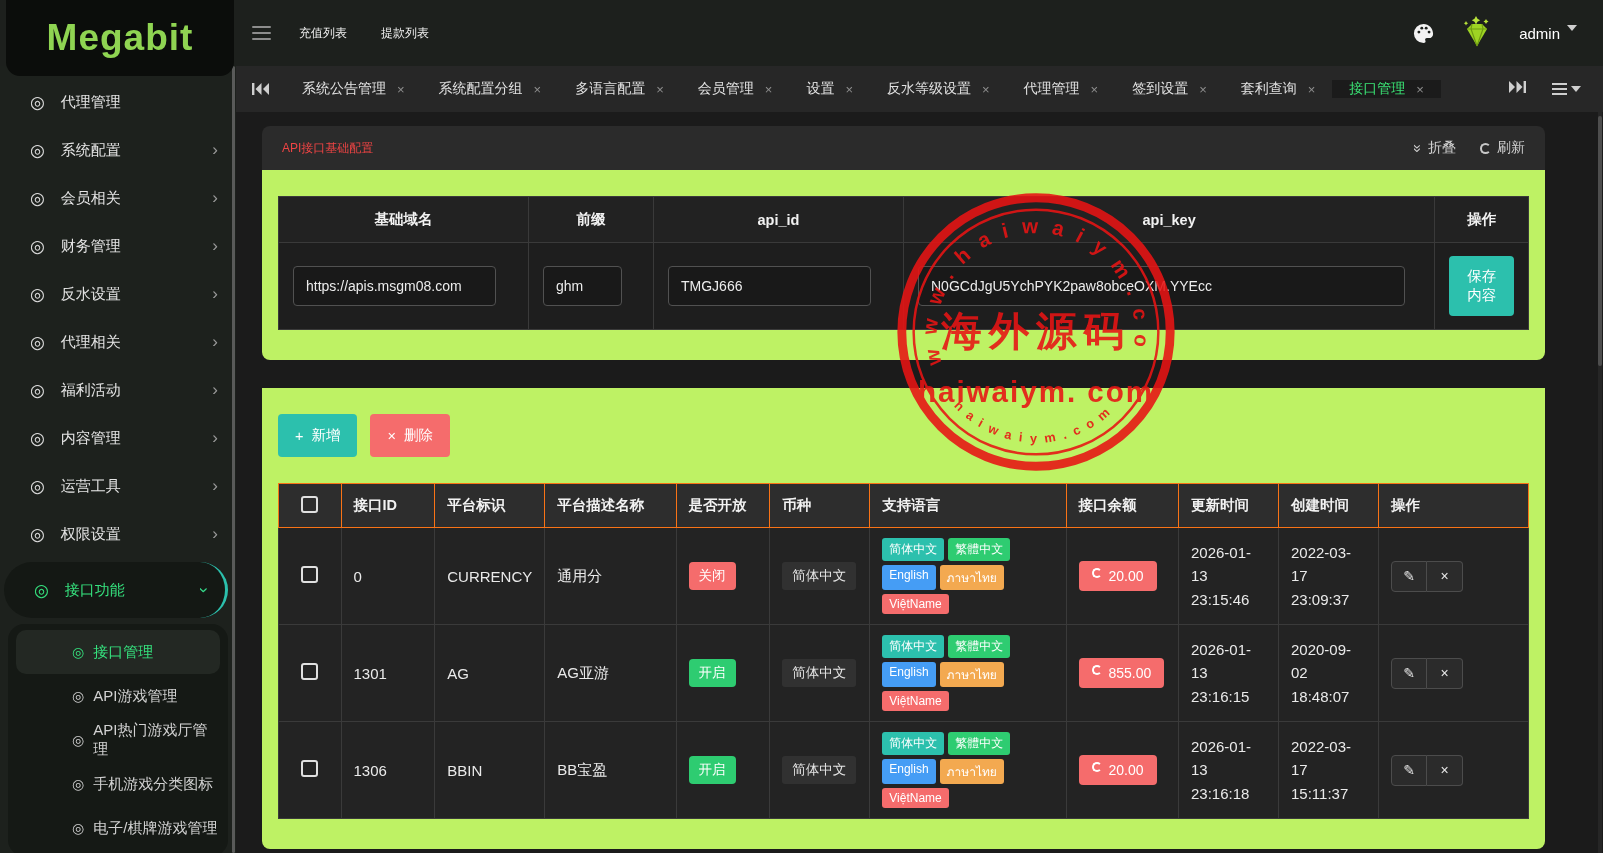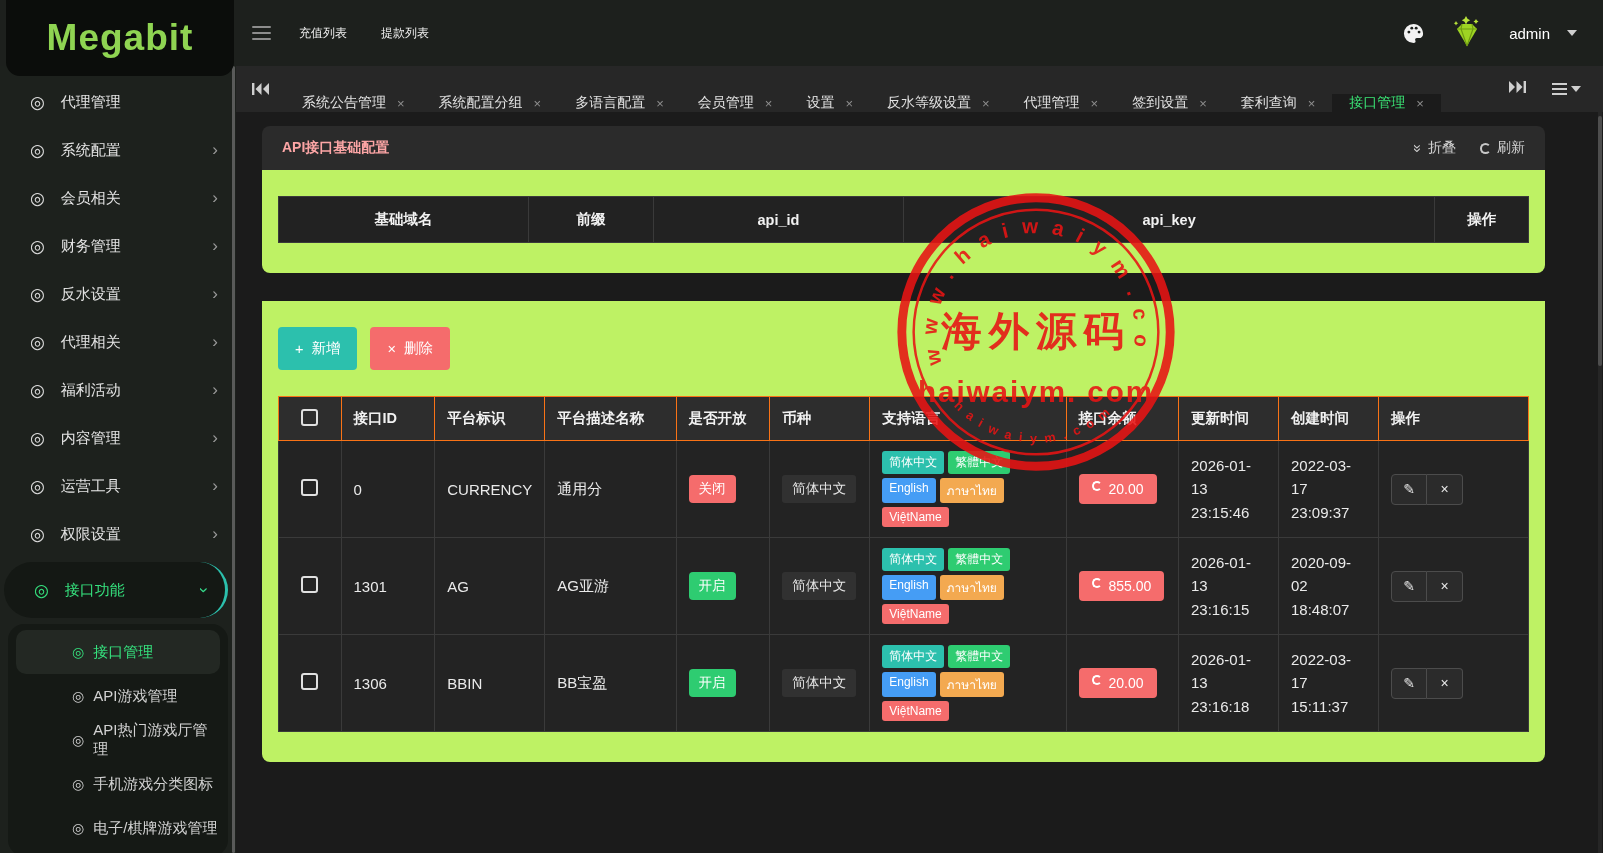--- a/index.html
+++ b/index.html
@@ -10,21 +10,21 @@
   
   .header { height:66px; background:#1d201d; display:flex; align-items:center; padding-left:252px; position:relative; z-index:5; }
   .logo-box { position:absolute; left:6px; top:0; width:228px; height:76px; background:#0b0d0b;
     border-radius:0 0 14px 14px; display:flex; align-items:center; justify-content:center; z-index:20; }
   .logo-box span { font-size:37px; font-weight:bold; letter-spacing:1px; color:#8fd452; }
   .hamburger { display:flex; flex-direction:column; gap:4px; cursor:pointer; margin-right:28px; }
   .hamburger i { display:block; width:19px; height:2px; background:#8d8d8d; border-radius:1px; }
   .top-nav { display:flex; gap:34px; }
   .top-nav a { color:#f0f0f0; font-size:12px; text-decoration:none; cursor:pointer; }
   .header-right { margin-left:auto; display:flex; align-items:center; gap:22px; padding-right:26px; }
-  .uname { font-size:15px; color:#fff; display:flex; align-items:center; gap:17px; cursor:pointer; }
+  .uname { font-size:15px; color:#fff; display:flex; align-items:flex-start; gap:7px; cursor:pointer; }
   .caret-down { width:0; height:0; border-left:5px solid transparent; border-right:5px solid transparent; border-top:6px solid #cfcfcf; display:inline-block; }
 
   
   .body-row { display:flex; height:787px; }
   .sidebar { width:236px; background:#1d211d; position:relative; padding-top:12px; flex:none; }
   .side-scrollbar { position:absolute; right:1px; top:0; bottom:0; width:3px; background:#8a8a8a; opacity:.55; border-radius:2px; }
   .side-item { height:48px; display:flex; align-items:center; padding:0 18px 0 30px; cursor:pointer; color:#e4e4e4; font-size:15px; position:relative; }
   .side-item .circle-icon { font-size:17px; color:#dcdcdc; margin-right:16px; }
   .side-label { flex:1; }
   .chev { color:#9a9a9a; font-size:17px; }
@@ -35,34 +35,34 @@
   .sub-item { height:44px; display:flex; align-items:center; padding-left:56px; font-size:15px; color:#d2d2d2; cursor:pointer; margin:0 8px; border-radius:10px; }
   .sub-item .circle-icon { font-size:14px; margin-right:9px; color:#cdcdcd; }
   .sub-item.active { background:#232823; color:#35e07d; }
   .sub-item.active .circle-icon { color:#35e07d; }
 
   .main-col { flex:1; display:flex; flex-direction:column; min-width:0; }
 
   
   .tabbar { height:46px; background:#272727; display:flex; align-items:stretch; flex:none; }
   .tab-nav-icon { display:flex; align-items:center; padding:0 16px; cursor:pointer; }
-  .tabs { display:flex; align-items:flex-end; }
+  .tabs { display:flex; align-items:center; }
   .tab { display:flex; align-items:center; padding:0 17px; font-size:14px; color:#e2e2e2; cursor:pointer; gap:11px; }
   .tab-close { color:#8f8f8f; font-size:13px; }
   .tab.active { background:#1b1b1b; }
   .tab.active .tab-label { color:#3ae374; }
   .tabbar-right { margin-left:auto; display:flex; align-items:center; gap:26px; padding-right:22px; }
   .menu-caret { display:flex; align-items:center; gap:4px; cursor:pointer; }
   .menu-caret .bars { display:flex; flex-direction:column; gap:3px; }
   .menu-caret .bars i { width:15px; height:2px; background:#cfcfcf; display:block; }
 
   
   .content { flex:1; background:#1b1b1b; padding:14px 58px 0 26px; position:relative; overflow:hidden; }
   .band { height:44px; background:#2b2b2b; border-radius:8px 8px 0 0; display:flex; align-items:center; padding:0 20px; }
-  .band-title { font-size:14px; color:#fca5a5;font-weight:bold; }
+  .band-title { font-size:12px; color:#ef4444; }
   .band-actions { margin-left:auto; display:flex; gap:24px; align-items:center; }
   .band-btn { color:#d0d0d0; font-size:14px; display:flex; align-items:center; gap:6px; cursor:pointer; }
   .fold-icon { display:inline-block; transform:rotate(90deg); font-size:15px; color:#d0d0d0; }
   .c-ring { display:inline-block; width:11px; height:11px; border:2px solid #c8c8c8; border-radius:50%; border-right-color:transparent; }
   .section-body { background:#bef264; border-radius:0 0 8px 8px; padding:26px 16px 30px 16px; }
 
   table { width:100%; border-collapse:collapse; table-layout:fixed; }
   .cfg-table th { background:#222; border:1px solid #3a3a3a; height:46px; font-size:14.5px; font-weight:bold; color:#f2f2f2; }
   .cfg-table td { background:#1e1e1e; border:1px solid #3a3a3a; padding:13px 14px; }
   .inp { height:40px; background:#191919; border:1px solid #515151; border-radius:4px; color:#ececec; font-size:14px; padding:0 12px; width:92%; font-family:inherit; }
@@ -325,20 +325,27 @@
                   <col style="width:42.5%">
                   <col style="width:7.5%">
                 </colgroup>
               <tbody>
                   <tr>
                 <th>基础域名</th>
                 <th>前缀</th>
                 <th>api_id</th>
                 <th>api_key</th>
                 <th>操作</th>
+              </tr>
+              <tr>
+                <td><input class="inp" value="https://apis.msgm08.com" style=""></td>
+                <td><input class="inp" style="width: 82%;" value="ghm"></td>
+                <td><input class="inp" value="TMGJ666" style=""></td>
+                <td><input class="inp full" value="N0GCdJgU5YchPYK2paw8obceOXM.YYEcc" style=""></td>
+                <td style="text-align:center"><button class="btn teal">保存内容</button></td>
               </tr>
             </tbody>
               </table>
           </div>
         </div>
 
         <div class="section" style="margin-top:28px">
           <div class="section-body" style="padding-top:22px">
             <div class="toolbar">
               <button class="btn teal">

